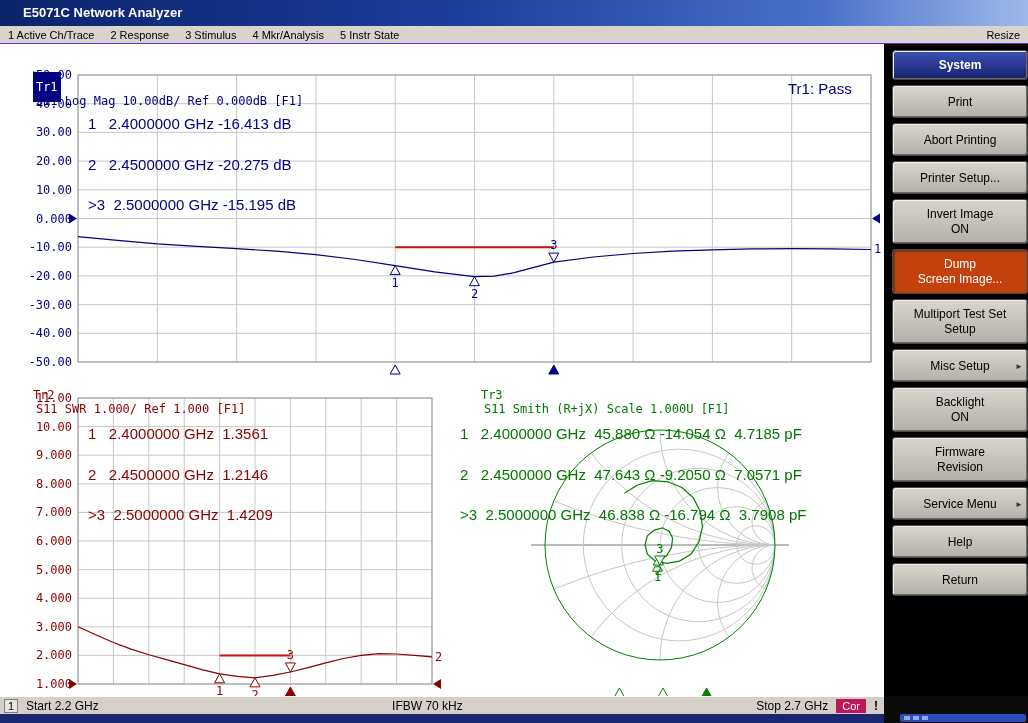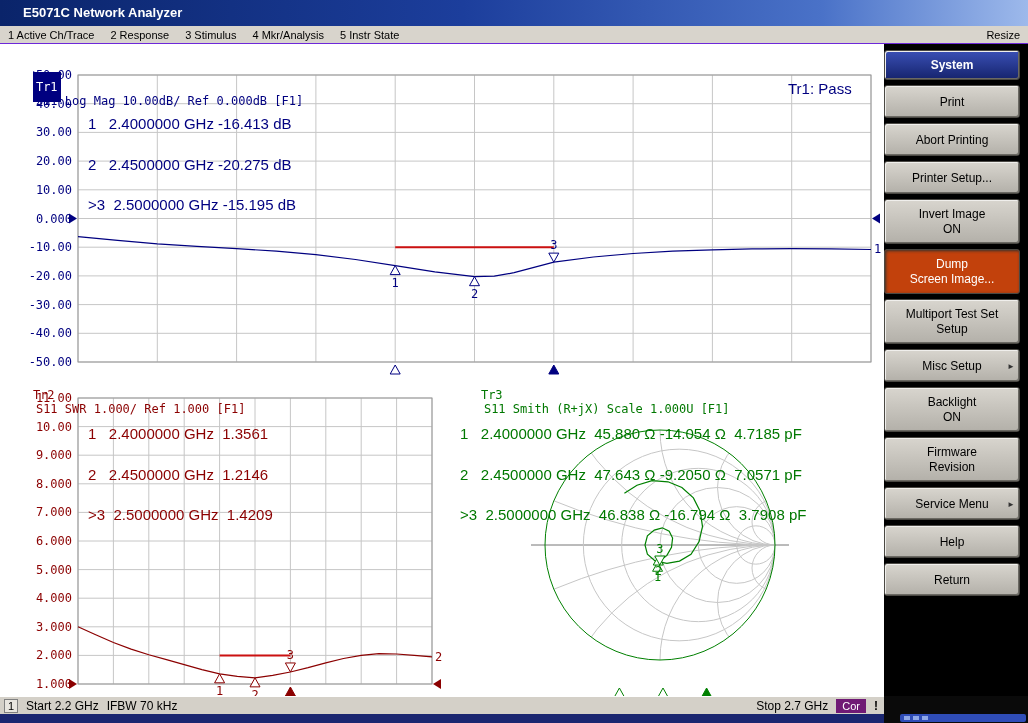--- a/index.html
+++ b/index.html
@@ -22,39 +22,39 @@
   .hdr{position:absolute;font-family:"DejaVu Sans Mono",monospace;font-size:12px;line-height:14px;white-space:pre}
   .hdr .arrow{font-size:9px;vertical-align:1px;margin-right:2px}
   .hdr .chip{background:#000080;color:#fff;padding:8px 3px}
   .hdr .rest{margin-left:3px}
   .readout{position:absolute;font-family:Liberation Sans, sans-serif;font-size:15px;line-height:13.5px;white-space:pre}
   .c-navy{color:#000080}
   .c-red{color:#8b0000}
   .c-green{color:#007800}
 
   .sidebar{position:absolute;left:884px;top:44px;width:144px;height:652px;background:#000;
-    padding-top:6px;display:flex;flex-direction:column;gap:5px;align-items:flex-start}
+    padding-top:6px;display:flex;flex-direction:column;gap:5px;align-items:flex-end}
   .skey{width:136px;border-radius:3px;border:1px solid #4a4843;color:#000;
     background:linear-gradient(#d8d5ce,#b3b0a9);
     box-shadow:inset 1px 1px 0 #f0efec, inset -1px -1px 0 #6b6963;
     font-family:"Liberation Sans",sans-serif;font-size:12px;
     display:flex;flex-direction:column;align-items:center;justify-content:center;gap:1px;
     position:relative;cursor:pointer}
   .skey.h1{height:33px}
   .skey.h2{height:45px}
   .skey.header{height:30px;background:linear-gradient(#3a4fb4,#16246e);color:#fff;font-weight:bold}
   .skey.pressed{background:#c2410c;color:#fff;box-shadow:inset 1px 1px 3px #33322f}
   .skey .sub-arrow{position:absolute;right:4px;top:50%;transform:translateY(-50%);font-size:8px;color:#333}
 
   .statusbar{position:absolute;left:0;top:696px;width:884px;height:18px;background:#d4d0c8;
     border-top:1px solid #fff;display:flex;align-items:center;font-size:12px;color:#000;padding:0 4px;gap:8px}
   .chbox{display:inline-block;min-width:14px;height:14px;line-height:13px;text-align:center;
     border:1px solid #808080;background:#e8e5df;font-size:11px}
-  .sb-center{flex:1;}
-  .cor{background:#701a75;color:#fff;padding:0 6px;font-size:11px;line-height:14px}
+  .sb-center{flex:1;text-align:center}
+  .cor{background:#be185d;color:#fff;padding:0 6px;font-size:11px;line-height:14px}
   .warn{font-weight:bold;padding-right:2px}
 
   .corner{position:absolute;left:884px;top:696px;width:144px;height:27px;background:#0a0a0a}
   .strip{position:absolute;left:0;top:714px;width:884px;height:9px;background:#1a2670}
   .tb-frag{position:absolute;right:2px;bottom:1px;width:126px;height:8px;background:#2f4db8;border-radius:2px;display:flex;gap:3px;align-items:center;padding:0 4px}
   .tb-frag i{display:block;width:6px;height:4px;background:#8fa8e8}
 </style>
 </head>
 <body>
 

